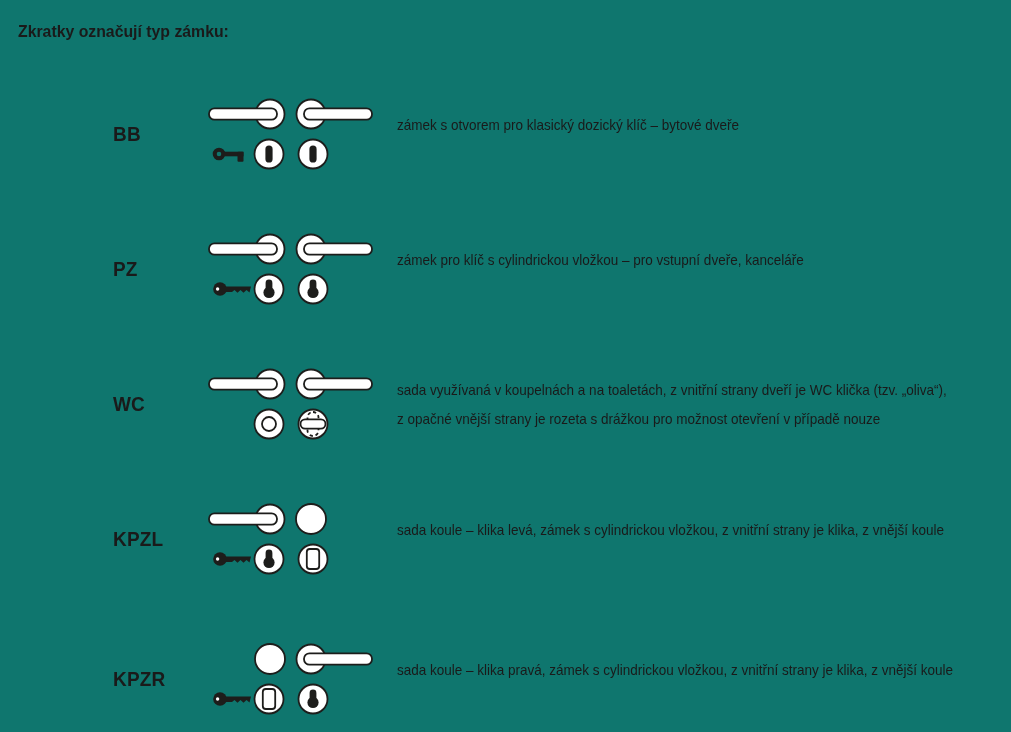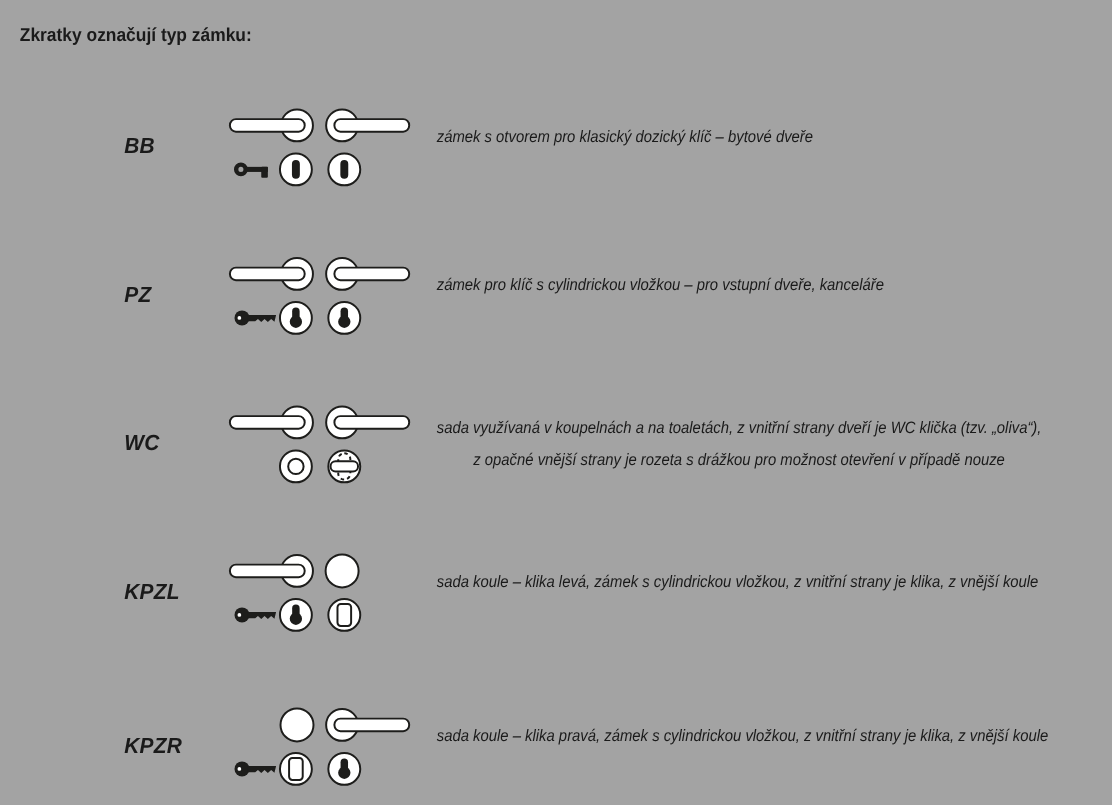--- a/index.html
+++ b/index.html
@@ -4,38 +4,38 @@
 <style>
   html, body { margin: 0; padding: 0; background: #ffffff; }
   body {
     width: 1011px; height: 732px;
     font-family: "Liberation Sans", "DejaVu Sans", sans-serif;
     color: #1a1a1a;
   }
   .page {
     position: relative;
     width: 1011px; height: 732px;
-    background: #a3a3a3;
+    background: #0f766e;
     overflow: hidden;
   }
   .title {
     position: absolute;
     left: 18px; top: 22px;
     margin: 0;
     font-size: 17px;
     font-weight: bold;
     white-space: nowrap;
     transform: scaleX(0.93);
     transform-origin: left center;
     color: #1a1a1a;
   }
   .row {
     position: absolute;
     left: 0;
-    width: 1011px; height: 78px; font-style: italic;
+    width: 1011px; height: 78px;
   }
   .code {
     position: absolute;
     left: 113px; top: 50%;
     transform: translateY(-50%) scaleX(0.95);
     transform-origin: left center;
     font-size: 20px;
     font-weight: bold;
     letter-spacing: 0.2px;
     white-space: nowrap;
@@ -121,21 +121,21 @@
             <g>
               <circle cx="106" cy="59" r="14.5" fill="#fff" stroke="#1d1d1b" stroke-width="1.8"></circle>
               <rect x="102.6" y="49.5" width="6.8" height="13" rx="3.4" fill="#1d1d1b"></rect>
               <circle cx="106" cy="62.5" r="5.6" fill="#1d1d1b"></circle>
             </g>
           </svg></div>
         <div class="desc single">
           <div class="desc-line">zámek pro klíč s cylindrickou vložkou – pro vstupní dveře, kanceláře</div>
         </div>
       </div>
-      <div class="row" style="top: 365px; text-align: center;">
+      <div class="row" style="top: 365px;">
         <div class="code">WC</div>
         <div class="icons"><svg width="172" height="78" viewBox="0 0 172 78">
             <g>
               <circle cx="63" cy="19" r="14.5" fill="#fff" stroke="#1d1d1b" stroke-width="1.8"></circle>
               <rect x="2" y="13.3" width="68" height="11.4" rx="5.5" fill="#fff" stroke="#1d1d1b" stroke-width="1.8"></rect>
             </g>
             <g>
               <circle cx="104" cy="19" r="14.5" fill="#fff" stroke="#1d1d1b" stroke-width="1.8"></circle>
               <rect x="97" y="13.3" width="68" height="11.4" rx="5.5" fill="#fff" stroke="#1d1d1b" stroke-width="1.8"></rect>
             </g>

